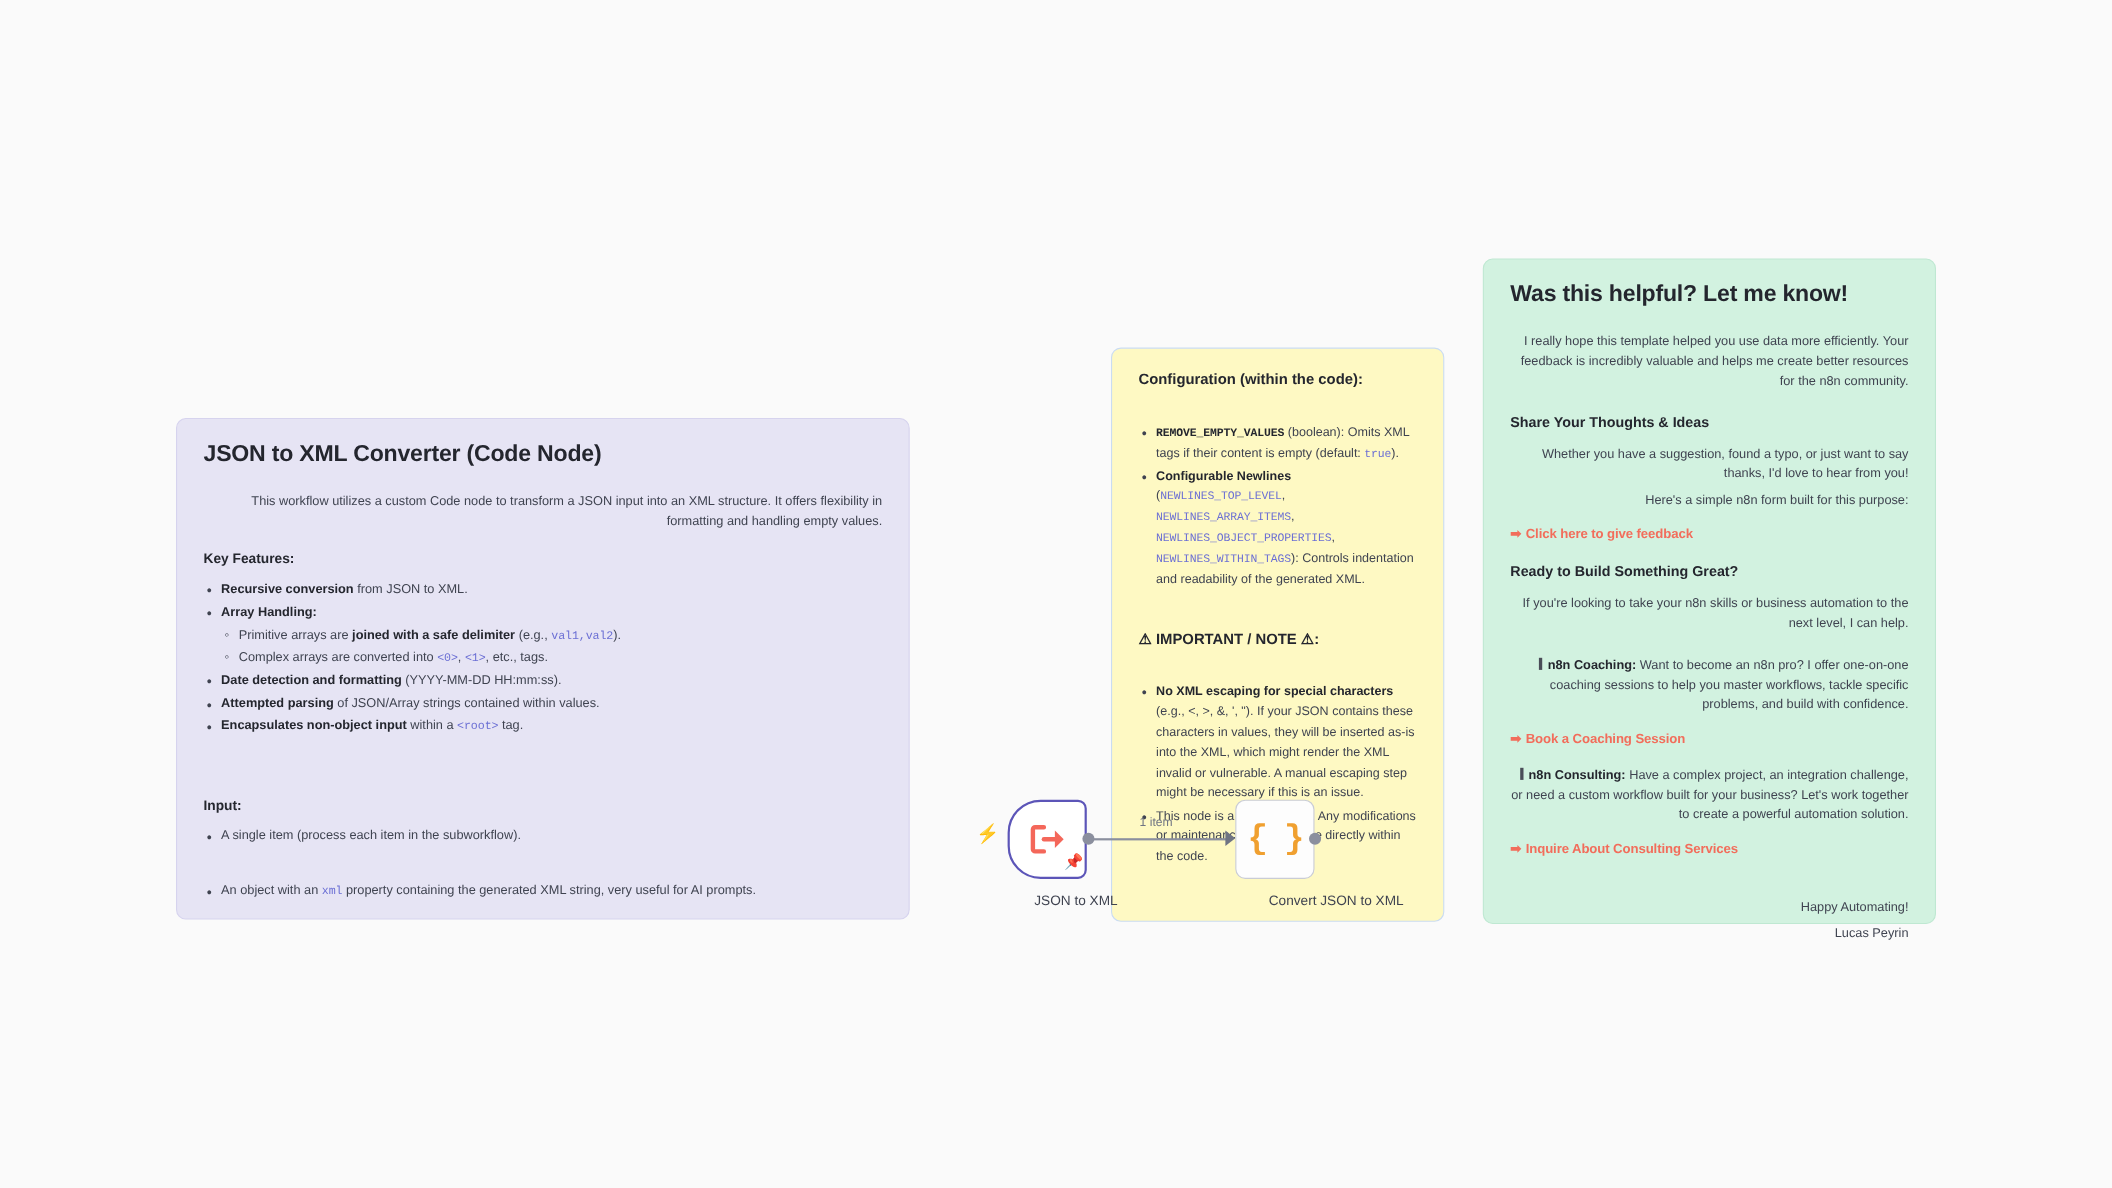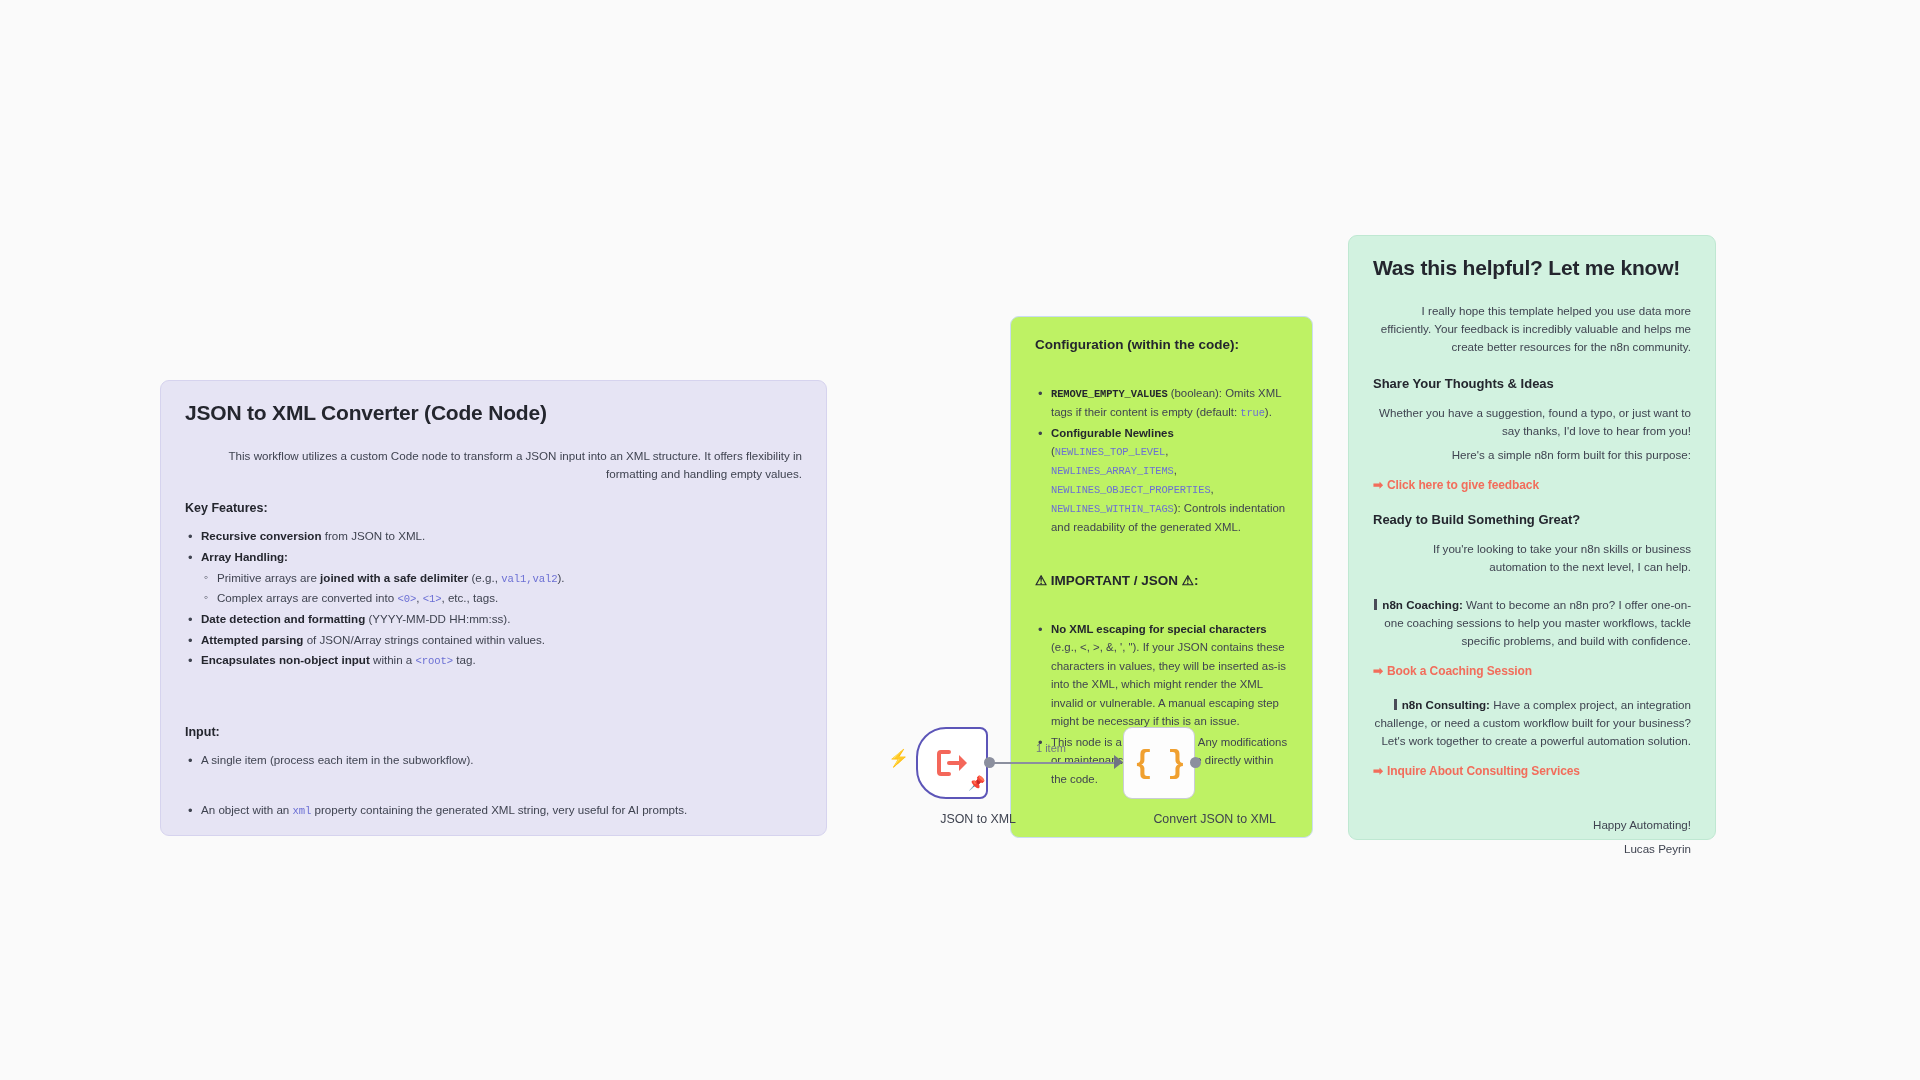--- a/index.html
+++ b/index.html
@@ -17,24 +17,24 @@
     border-radius: 9px;
     padding: 20px 24px 22px 24px;
     color: #3a3d48;
   }
   .sticky.purple {
     left: 160px; top: 380px; width: 667px; height: 456px;
     background: #e6e4f4; border: 1px solid #d6d3ee;
   }
   .sticky.blue {
     left: 1010px; top: 316px; width: 303px; height: 522px;
-    background: #bef264; border: 1px solid #cadcf2;
+    background: #fef9c3; border: 1px solid #cadcf2;
   }
   .sticky.green {
-    left: 1348px; top: 235px; width: 368px; height: 605px;
+    left: 1348px; top: 235px; width: 412px; height: 605px;
     background: #d2f2e0; border: 1px solid #bfe8d2;
   }
 
   h1.note-title {
     font-size: 21px; font-weight: bold; color: #24262e;
     letter-spacing: -0.2px; margin-bottom: 22px;
   }
   h2.note-title-sm {
     font-size: 13.5px; font-weight: bold; color: #24262e;
     margin-bottom: 14px;
@@ -199,21 +199,21 @@
         <code class="c" style="font-weight:bold;color:#24262e;">REMOVE_EMPTY_VALUES</code><span> (boolean): Omits XML tags if their content is empty (default: </span><code class="c">true</code><span>).</span>
       </li>
       <li>
         <b>Configurable Newlines</b><span> (</span><code class="c">NEWLINES_TOP_LEVEL</code><span>,</span><br>
         <code class="c">NEWLINES_ARRAY_ITEMS</code><span>,</span><br>
         <code class="c">NEWLINES_OBJECT_PROPERTIES</code><span>,</span><br>
         <code class="c">NEWLINES_WITHIN_TAGS</code><span>): Controls indentation and readability of the generated XML.</span>
       </li>
     </ul>
     <div class="gap-lg"></div>
-    <h2 class="note-title-sm warn-tri">⚠ IMPORTANT / JSON ⚠:</h2>
+    <h2 class="note-title-sm warn-tri">⚠ IMPORTANT / NOTE ⚠:</h2>
     <div class="gap-sm"></div>
     <ul class="bul">
       <li>
         <b>No XML escaping for special characters</b><span> (e.g., &lt;, &gt;, &amp;, ', "). If your JSON contains these characters in values, they will be inserted as-is into the XML, which might render the XML invalid or vulnerable. A manual escaping step might be necessary if this is an issue.</span>
       </li>
       <li>
         <span>This node is a custom script. Any modifications or maintenance must be done directly within the code.</span>
       </li>
     </ul>
   </div>

